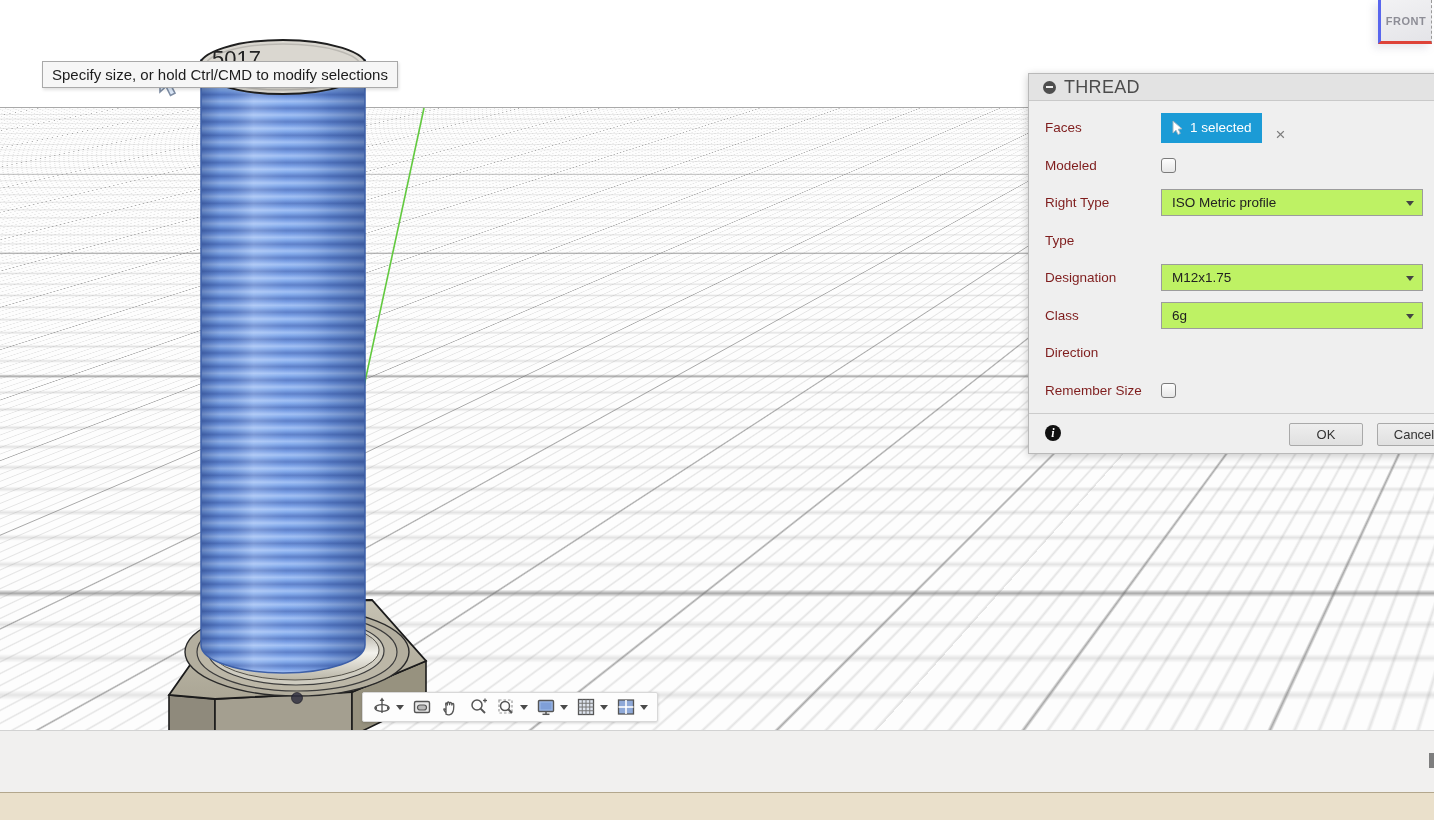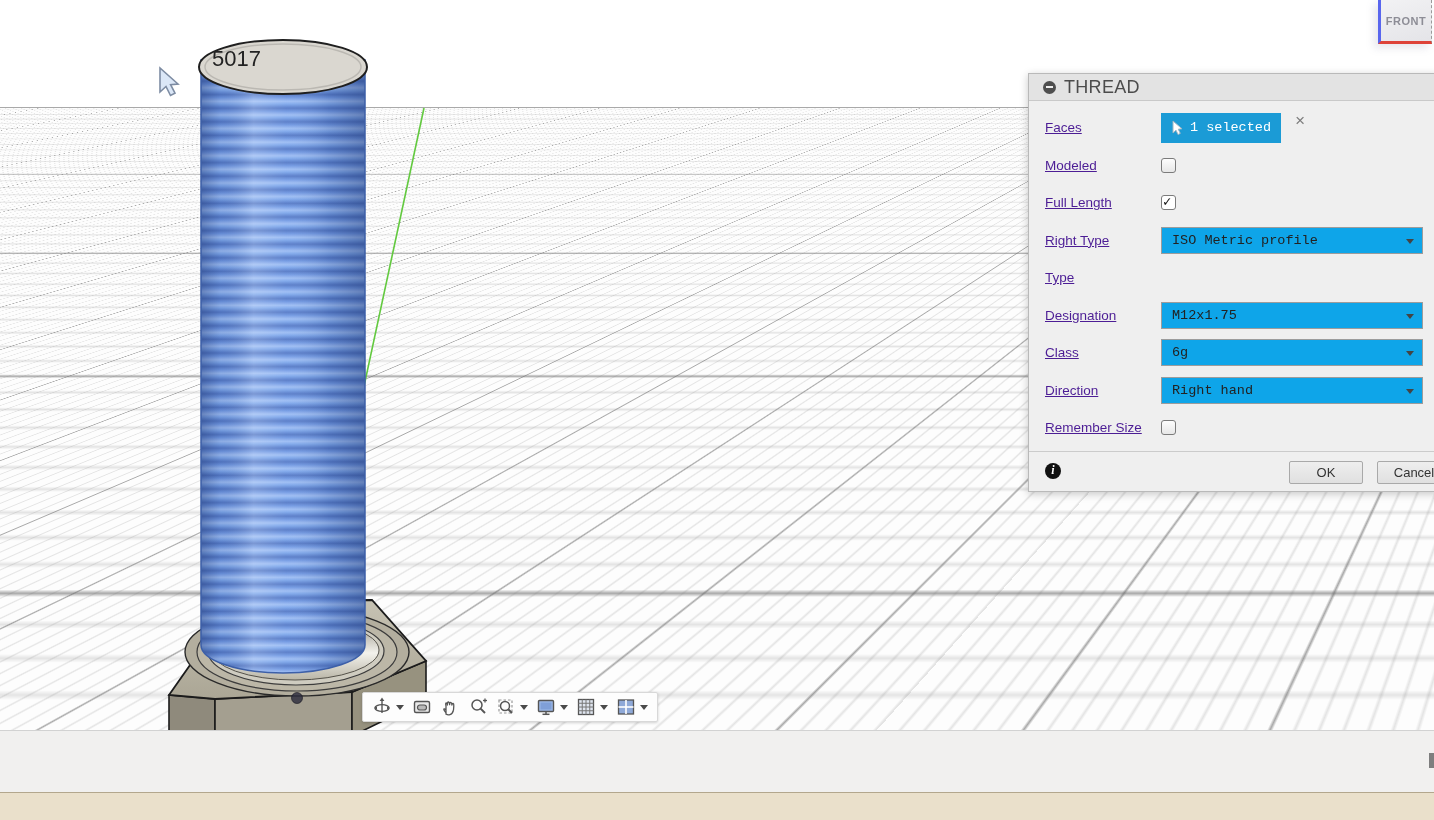--- a/index.html
+++ b/index.html
@@ -58,32 +58,32 @@
   #dialog { position:absolute; left:1028px; top:73px; width:410px; z-index:9;
     background:#efefef; border:1px solid #b9b9b9; box-shadow:0 2px 8px rgba(0,0,0,.22);
     font-size:13.5px; color:#333; }
   #dialog-title { height:27px; background:#e3e3e3; border-bottom:1px solid #c9c9c9;
     display:flex; align-items:center; padding-left:14px; gap:8px; }
   #dialog-title .grip { width:13px; height:13px; border-radius:50%; background:#4f4f4f; position:relative; }
   #dialog-title .grip::after { content:""; position:absolute; left:3px; top:5.5px; width:7px; height:2px; background:#efefef; }
   #dialog-title span { font-size:18px; color:#4c4c4c; letter-spacing:.3px; }
   #dialog-body { padding:8px 12px 4px 16px; }
   .drow { height:37.5px; display:flex; align-items:center; }
-  .dlabel { width:116px; flex:none; color:#4c1d95;text-decoration:underline; }
-  .dctrl { flex:1; display:flex; align-items:flex-start;font-family:Liberation Mono, monospace; }
+  .dlabel { width:116px; flex:none; color:#7f1d1d; }
+  .dctrl { flex:1; display:flex; align-items:flex-end; }
   .chip { height:30px; min-width:98px; background:#1b9bd6; color:#fff;
     display:inline-flex; align-items:center; justify-content:center; gap:6px; padding:0 10px; }
   .close-x { margin-left:14px; color:#7d7d7d; font-size:17px; line-height:1; cursor:default; }
   .close-x::before { content:"\00d7"; }
   .checkbox { width:15px; height:15px; border:1.5px solid #7b7b7b; border-radius:3px;
     background:linear-gradient(#fdfdfd,#e7e7e7); position:relative; }
   .checkbox.checked { background:#fff; }
   .checkbox.checked::after { content:"\2713"; position:absolute; left:1px; top:-3px;
     font-size:14px; font-weight:bold; color:#111; }
-  .dropdown { width:262px; height:27px; background:#0ea5e9; border:1px solid #9c9c9c;
+  .dropdown { width:262px; height:27px; background:#bef264; border:1px solid #9c9c9c;
     display:flex; align-items:center; padding:0 22px 0 10px; position:relative; color:#222; }
   .dropdown::after { content:""; position:absolute; right:8px; top:11px; width:0; height:0;
     border-left:4px solid transparent; border-right:4px solid transparent; border-top:5px solid #444; }
   #dialog-footer { height:40px; border-top:1px solid #cbcbcb; position:relative; }
   .info-i { position:absolute; left:16px; top:11px; width:16px; height:16px; border-radius:50%;
     background:#111; color:#fff; display:flex; align-items:center; justify-content:center; }
   .info-i::after { content:"i"; font-family:"Liberation Serif", serif; font-size:12px; font-weight:bold; font-style:italic; }
   .dbtn { position:absolute; top:9px; height:23px; width:74px;
     background:linear-gradient(#eeeeee,#e0e0e0); border:1px solid #a9a9a9; border-radius:2px;
     font-size:13px; color:#333; display:flex; align-items:center; justify-content:center; }
@@ -247,20 +247,23 @@
   </div>
 
   <div id="viewcube">
     <span>FRONT</span>
   </div>
 
   <svg id="cursor-svg" width="28" height="34" viewBox="0 0 28 34">
     <path d="M5,2 L5,26 L11,20.5 L15.5,29.5 L20,27.2 L15.6,18.6 L23,18 Z" fill="#dbe7f7" stroke="#7d8ca3" stroke-width="1.6"></path>
   </svg>
 
+  <div id="tooltip">
+    <span>Specify size, or hold Ctrl/CMD to modify selections</span>
+  </div>
 </div>
 
 <div id="timeline">
   <div class="edge-mark"></div>
 </div>
 
 <div id="dialog">
   <div id="dialog-title">
     <div class="grip"></div>
     <span>THREAD</span>
@@ -278,26 +281,20 @@
         <span class="close-x"></span>
       </div>
     </div>
     <div class="drow">
       <div class="dlabel">Modeled</div>
       <div class="dctrl">
           <div class="checkbox"></div>
         </div>
     </div>
     <div class="drow">
-      <div class="dlabel">Full Length</div>
-      <div class="dctrl">
-          <div class="checkbox checked"></div>
-        </div>
-    </div>
-    <div class="drow">
       <div class="dlabel">Right Type</div>
       <div class="dctrl">
           <div class="dropdown">
         <span>ISO Metric profile</span>
       </div>
         </div>
     </div>
     <div class="drow">
       <div class="dlabel">Type</div>
     </div>
@@ -312,25 +309,20 @@
     <div class="drow">
       <div class="dlabel">Class</div>
       <div class="dctrl">
           <div class="dropdown">
         <span>6g</span>
       </div>
         </div>
     </div>
     <div class="drow">
       <div class="dlabel">Direction</div>
-      <div class="dctrl">
-          <div class="dropdown">
-        <span>Right hand</span>
-      </div>
-        </div>
     </div>
     <div class="drow">
       <div class="dlabel">Remember Size</div>
       <div class="dctrl">
           <div class="checkbox"></div>
         </div>
     </div>
   </div>
   <div id="dialog-footer">
     <div class="info-i"></div>

